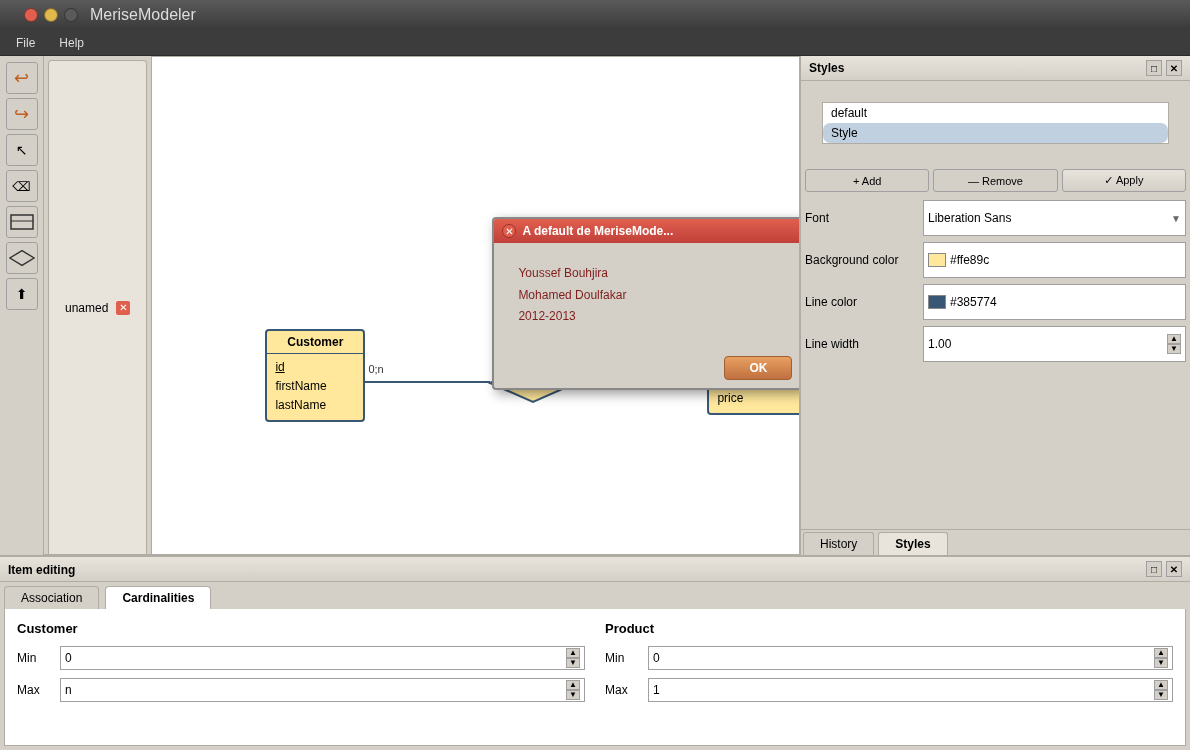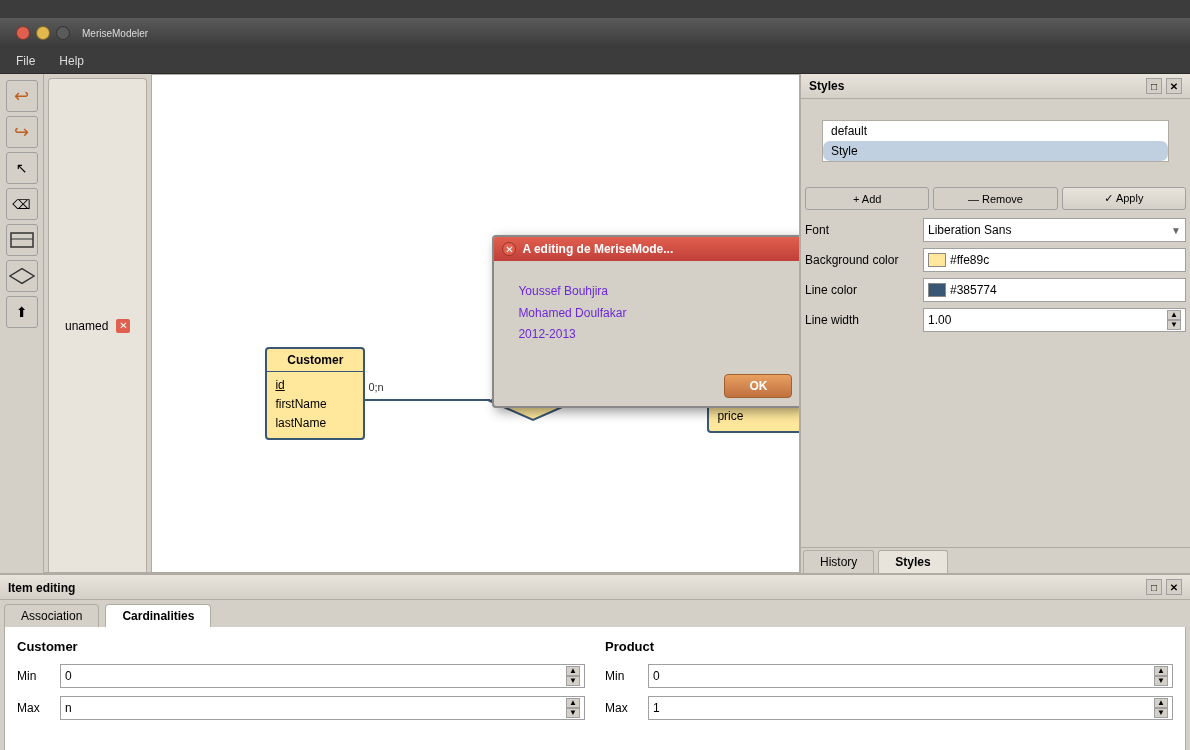--- a/index.html
+++ b/index.html
@@ -11,25 +11,24 @@
       height: 750px;
       overflow: hidden;
     }
 
     
     #titlebar {
       background: linear-gradient(to bottom, #5a5a5a, #3a3a3a);
       height: 30px;
       display: flex;
       align-items: center;
-      padding: 0 16px;
+      padding: 0 24px;
       gap: 6px;
       color: #ddd;
-      font-size: 10px;
-      margin-top: 18px;
+      font-size: 16px;
     }
     .window-btn {
       width: 14px; height: 14px;
       border-radius: 50%;
       border: 1px solid rgba(0,0,0,0.4);
       display: inline-block;
     }
     .btn-close { background: #e05f4e; }
     .btn-min { background: #e0b84e; }
     .btn-max { background: #5a5a5a; }
@@ -198,21 +197,21 @@
       align-items: center;
       gap: 8px;
     }
     .prop-label {
       width: 110px;
       font-size: 12px;
       flex-shrink: 0;
     }
     .prop-value {
       flex: 1;
-      height: 24px;
+      height: 36px;
       border: 1px solid #a0a0a0;
       background: white;
       display: flex; align-items: center;
       padding: 0 4px;
       font-size: 12px;
     }
     .prop-value.with-dropdown {
       display: flex; justify-content: space-between;
     }
     .color-swatch {
@@ -400,21 +399,21 @@
     }
     #dialog-title-text {
       font-size: 12px;
       color: white;
       font-weight: bold;
     }
     #dialog-body {
       padding: 20px 24px;
       font-size: 12px;
       line-height: 1.8;
-      color: #6d28d9;
+      color: #7f1d1d;
     }
     #dialog-footer {
       padding: 8px;
       display: flex;
       justify-content: flex-end;
     }
     .ok-btn {
       padding: 4px 24px;
       background: linear-gradient(to bottom, #e8a060, #c07040);
       border: 1px solid #a06030;
@@ -513,21 +512,21 @@
             <span class="entity-attr underline">ref</span>
             <span class="entity-attr">name</span>
             <span class="entity-attr">price</span>
           </div>
         </div>
 
         <div id="dialog-overlay">
           <div id="dialog">
             <div id="dialog-titlebar">
               <span class="dialog-close-btn">✕</span>
-              <span id="dialog-title-text">A editing de MeriseMode...</span>
+              <span id="dialog-title-text">A default de MeriseMode...</span>
             </div>
             <div id="dialog-body">
               <div>Youssef Bouhjira</div>
               <div>Mohamed Doulfakar</div>
               <div>2012-2013</div>
             </div>
             <div id="dialog-footer">
               <button class="ok-btn">OK</button>
             </div>
           </div>

